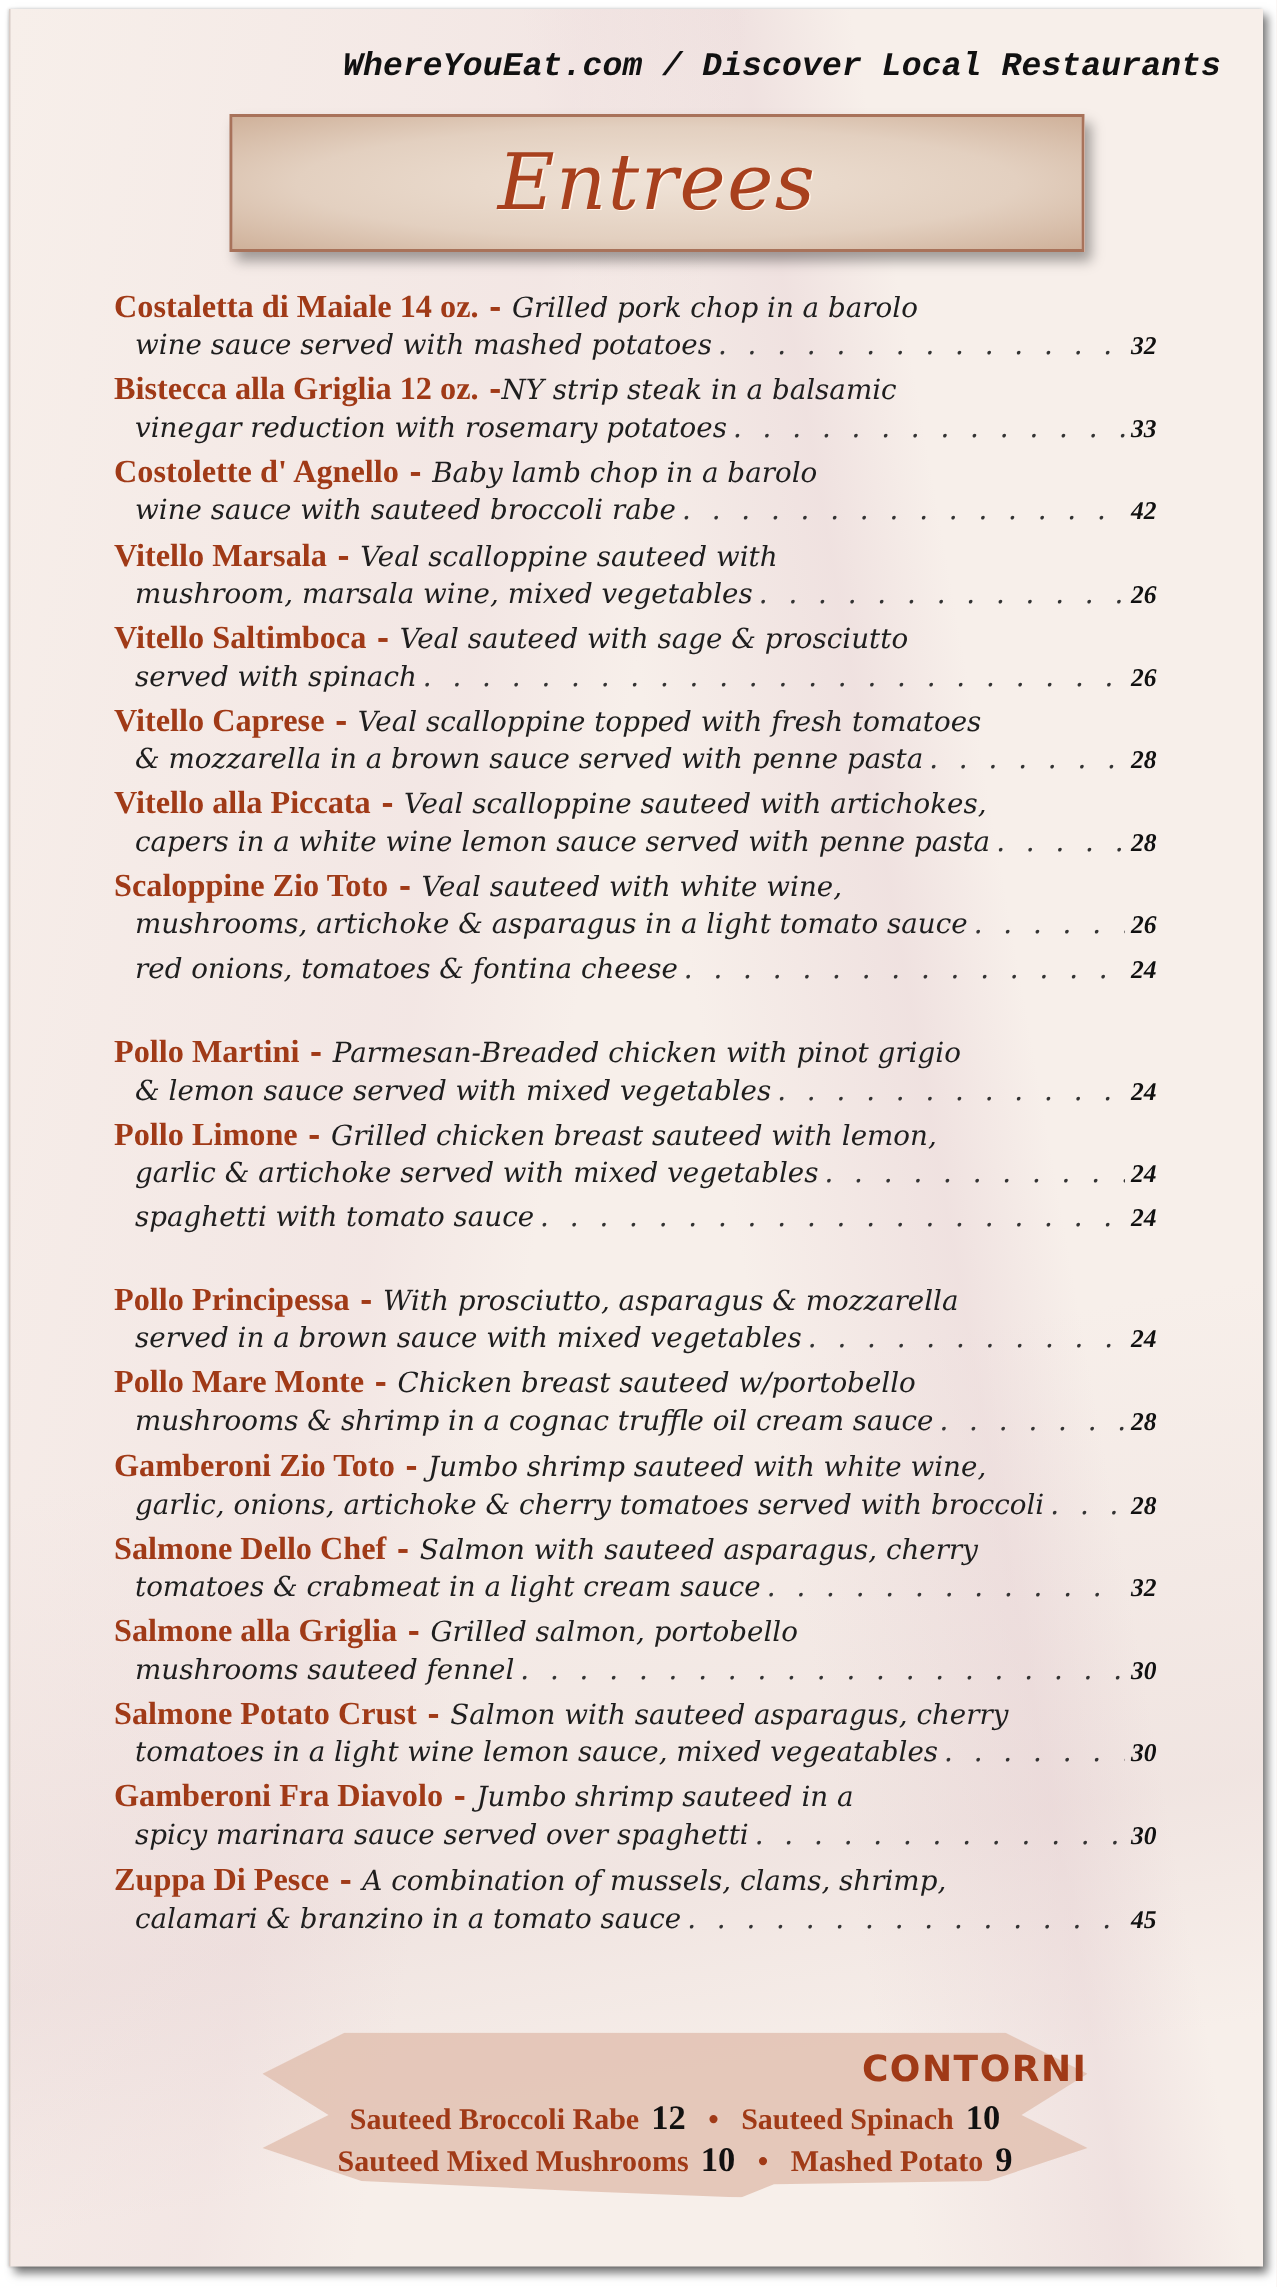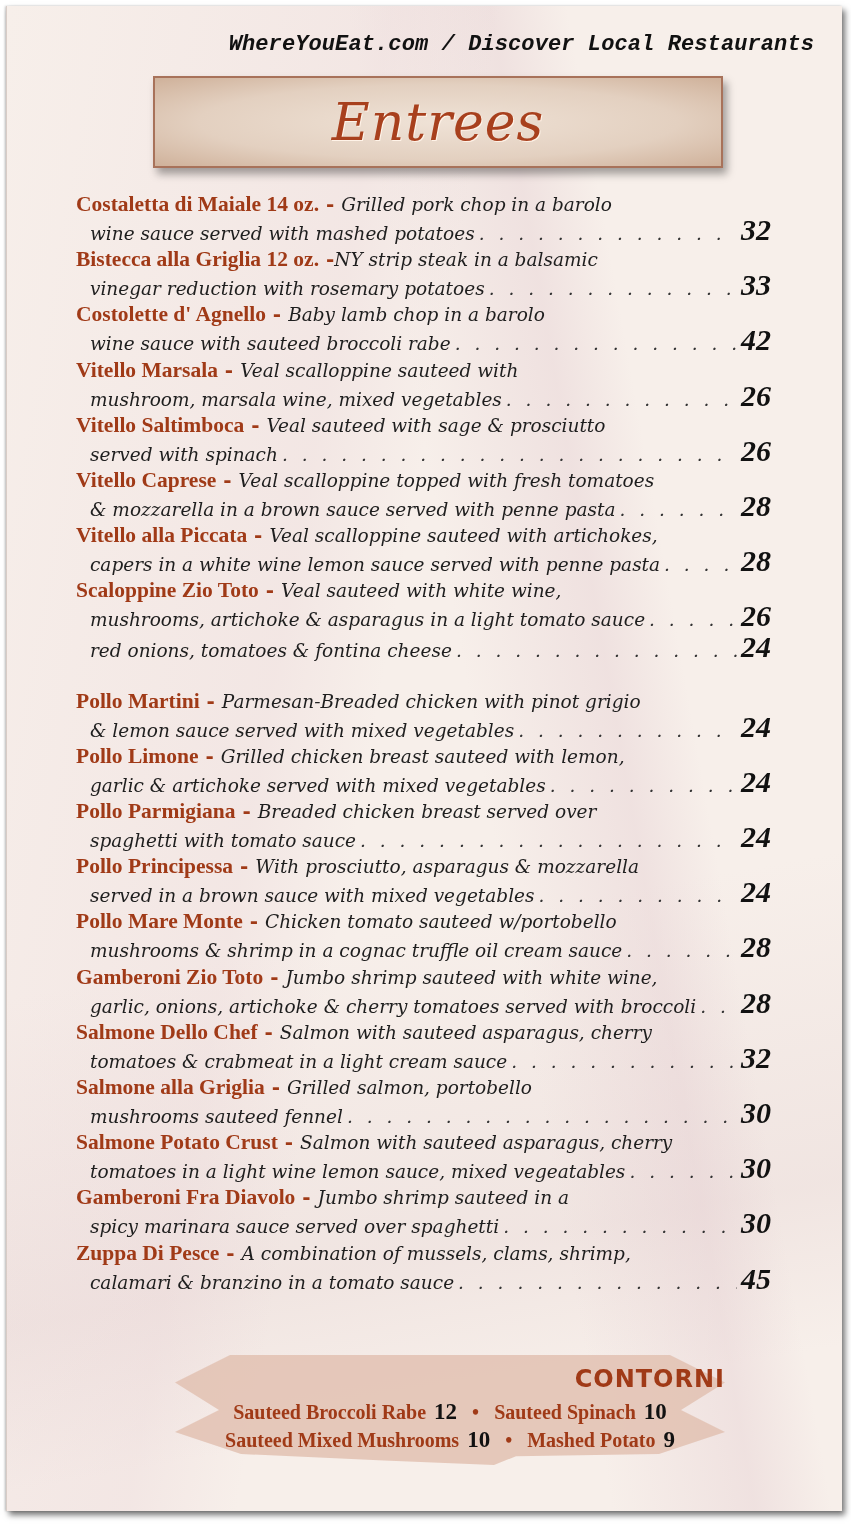--- a/index.html
+++ b/index.html
@@ -21,21 +21,21 @@
   .menu{position:absolute;left:76px;top:192px;width:695px;}
   .item{height:55.2px;position:relative;}
   .line1{font-size:20px;line-height:25px;white-space:nowrap;color:#1a1a1a;}
   .name{font-family:"Liberation Serif",serif;font-weight:bold;color:#a03a17;font-size:21.5px;}
   .sep{font-family:"DejaVu Serif",serif;color:#a03a17;font-weight:bold;}
   .desc{font-family:"DejaVu Serif",serif;font-style:italic;font-size:18.5px;color:#1e1e1e;}
   .line2{display:flex;align-items:baseline;font-family:"DejaVu Serif",serif;font-style:italic;font-size:18.5px;line-height:25px;color:#1e1e1e;padding-left:14px;}
   .line2 .d2{white-space:nowrap;}
   .dots{flex:1;overflow:hidden;white-space:nowrap;margin:0 4px;letter-spacing:4px;color:#333;}
   .dots::before{content:". . . . . . . . . . . . . . . . . . . . . . . . . . . . . . . . . . . . . . . . . . . . . . . . . . . . . . . . . . . . . . . . .";}
-  .price{font-family:"Liberation Serif",serif;font-weight:bold;font-size:30px;color:#111;}
+  .price{font-family:"Liberation Serif",serif;font-weight:bold;font-size:17px;color:#111;}
   .contorni{position:absolute;left:175px;top:1355px;width:550px;height:110px;}
   .contorni-shape{position:absolute;inset:0;background:#e2c1b1;opacity:0.85;
     clip-path:polygon(10% 0,90% 0,100% 25%,92% 50%,100% 70%,88% 90%,62% 92%,58% 100%,38% 96%,12% 90%,0 70%,8% 50%,0 25%);}
   .contorni-title{position:absolute;top:10px;width:100%;text-align:right;font-family:"DejaVu Sans",sans-serif;font-weight:bold;font-size:24px;color:#a03a17;letter-spacing:1px;}
   .crow{position:absolute;width:100%;text-align:center;font-family:"Liberation Serif",serif;font-weight:bold;font-size:20px;color:#a03a17;white-space:nowrap;}
   .crow .cp{color:#111;font-size:23px;margin-left:8px;margin-top:29px;}
   .crow .bullet{margin:0 10px;}
 </style>
 </head>
 <body>
@@ -130,37 +130,36 @@
     </div>
     <div class="item">
       <div class="line1"><span class="name">Pollo Limone</span><span class="sep"> - </span><span class="desc">Grilled chicken breast sauteed with lemon,</span></div>
       <div class="line2">
         <span class="d2">garlic &amp; artichoke served with mixed vegetables</span>
         <span class="dots"></span>
         <span class="price">24</span>
       </div>
     </div>
     <div class="item">
-      <div class="line1"><span class="name">Pollo Parmigiana</span><span class="sep"> - </span><span class="desc">Breaded chicken breast served over</span></div>
       <div class="line2">
         <span class="d2">spaghetti with tomato sauce</span>
         <span class="dots"></span>
         <span class="price">24</span>
       </div>
     </div>
     <div class="item">
       <div class="line1"><span class="name">Pollo Principessa</span><span class="sep"> - </span><span class="desc">With prosciutto, asparagus &amp; mozzarella</span></div>
       <div class="line2">
         <span class="d2">served in a brown sauce with mixed vegetables</span>
         <span class="dots"></span>
         <span class="price">24</span>
       </div>
     </div>
     <div class="item">
-      <div class="line1"><span class="name">Pollo Mare Monte</span><span class="sep"> - </span><span class="desc">Chicken tomato sauteed w/portobello</span></div>
+      <div class="line1"><span class="name">Pollo Mare Monte</span><span class="sep"> - </span><span class="desc">Chicken breast sauteed w/portobello</span></div>
       <div class="line2">
         <span class="d2">mushrooms &amp; shrimp in a cognac truffle oil cream sauce</span>
         <span class="dots"></span>
         <span class="price">28</span>
       </div>
     </div>
     <div class="item">
       <div class="line1"><span class="name">Gamberoni Zio Toto</span><span class="sep"> - </span><span class="desc">Jumbo shrimp sauteed with white wine,</span></div>
       <div class="line2">
         <span class="d2">garlic, onions, artichoke &amp; cherry tomatoes served with broccoli</span>

